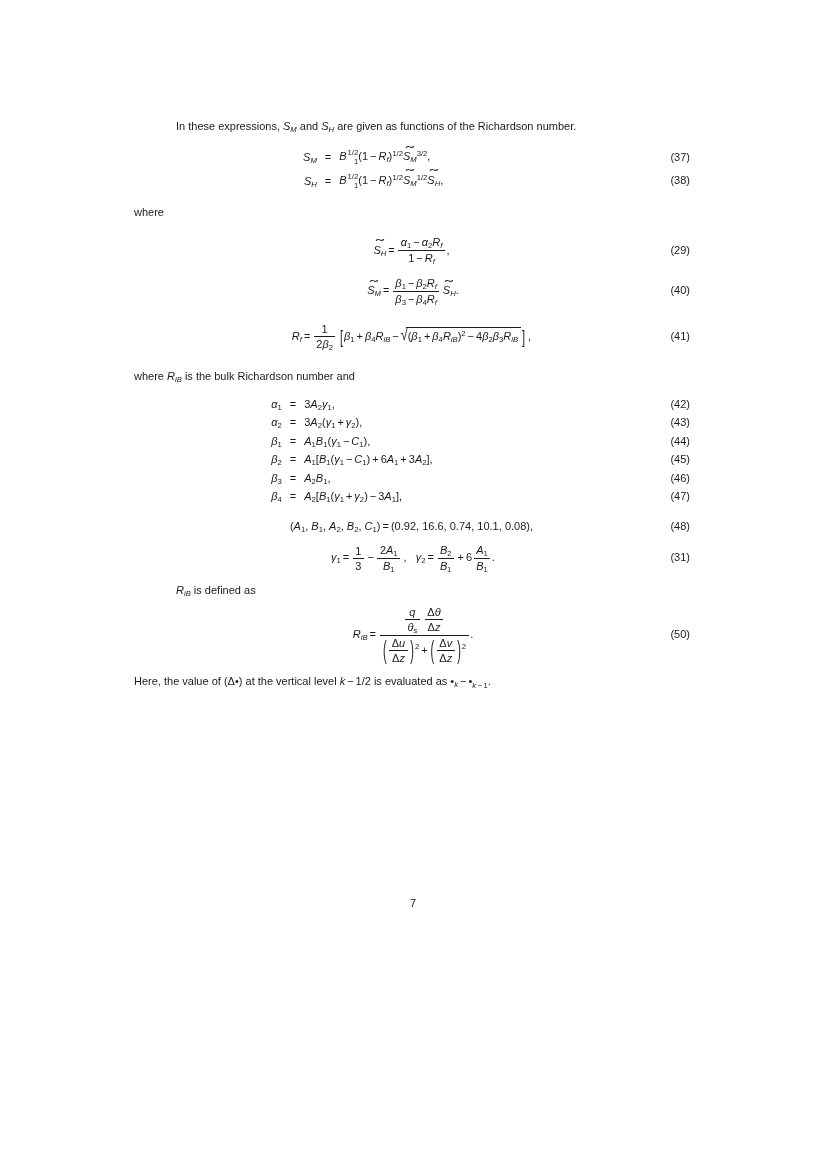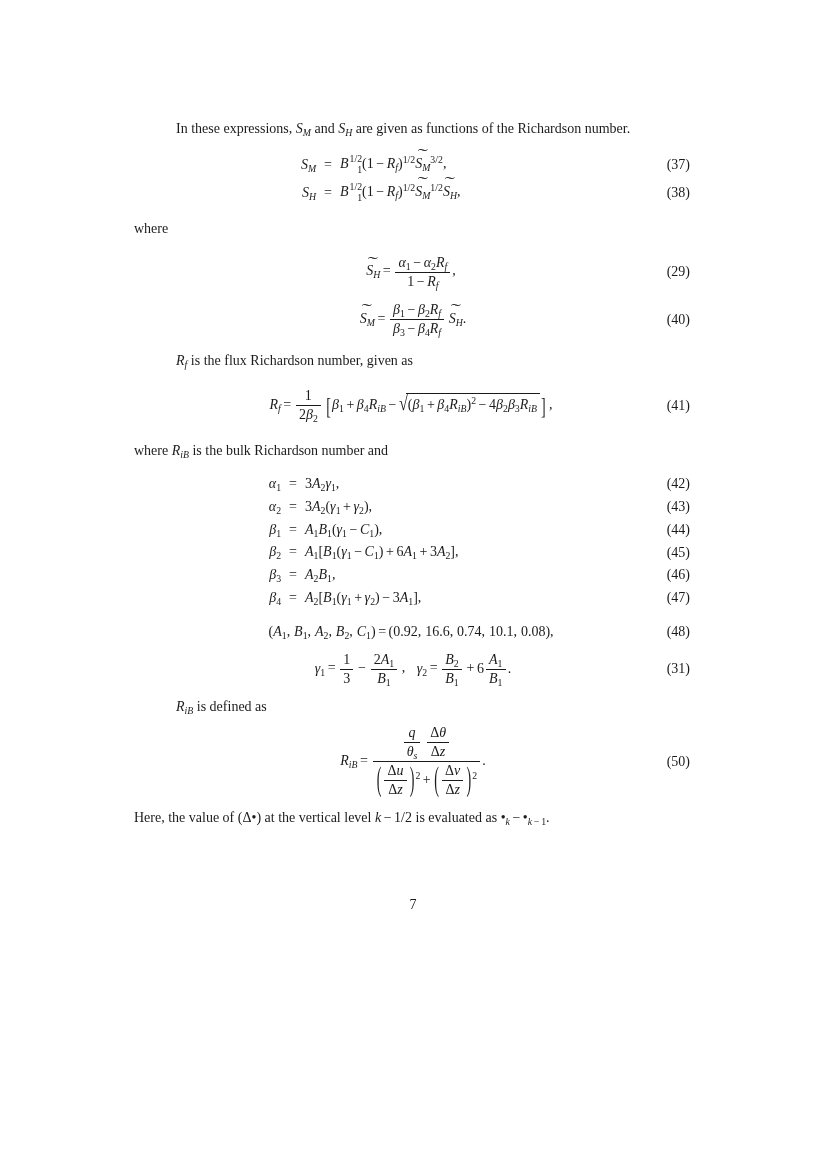--- a/index.html
+++ b/index.html
@@ -1,22 +1,22 @@
 <!DOCTYPE html>
 <html><head>
 <meta charset="utf-8">
 <style>
   html,body{margin:0;padding:0;background:#ffffff;}
   .page{
     position:relative;
     width:826px;height:1169px;
     background:#ffffff;
     color:#1b1b1b;
-    font-family:Liberation Serif, serif;
-    font-size:14px;
+    font-family:Liberation Sans, sans-serif;
+    font-size:11px;
     overflow:hidden;
   }
   .content{position:absolute;left:134px;top:118px;width:558px;}
   p{margin:0;line-height:1.55;text-align:justify;}
   .indent{text-indent:42px;}
   .mt8{margin-top:8px;}.mt12{margin-top:12px;}.mt14{margin-top:14px;}.mt16{margin-top:16px;}
 
   
   .eq{position:relative;display:flex;justify-content:center;align-items:center;line-height:1.45;}
   .eqnum{position:absolute;right:2px;top:50%;transform:translateY(-50%);font-style:normal;}
@@ -87,21 +87,20 @@
 
     <div class="eq eq39">
       <span><span class="wt"><span class="tld">˜</span><span class="wtb"><span class="mi">S</span><span class="msub"><span class="mi">H</span></span></span></span><span class="mop">=</span><span class="frac"><span class="fn"><span class="mi">α</span><span class="msub"><span>1</span></span><span class="mop">−</span><span class="mi">α</span><span class="msub"><span>2</span></span><span class="mi">R</span><span class="msub"><span class="mi">f</span></span></span><span class="fd"><span>1</span><span class="mop">−</span><span class="mi">R</span><span class="msub"><span class="mi">f</span></span></span></span><span class="mcm">,</span></span>
       <span class="eqnum">(29)</span>
     </div>
     <div class="eq eq40">
       <span><span class="wt"><span class="tld">˜</span><span class="wtb"><span class="mi">S</span><span class="msub"><span class="mi">M</span></span></span></span><span class="mop">=</span><span class="frac"><span class="fn"><span class="mi">β</span><span class="msub"><span>1</span></span><span class="mop">−</span><span class="mi">β</span><span class="msub"><span>2</span></span><span class="mi">R</span><span class="msub"><span class="mi">f</span></span></span><span class="fd"><span class="mi">β</span><span class="msub"><span>3</span></span><span class="mop">−</span><span class="mi">β</span><span class="msub"><span>4</span></span><span class="mi">R</span><span class="msub"><span class="mi">f</span></span></span></span><span class="msp" style="margin-right: 0.17em;"></span><span class="wt"><span class="tld">˜</span><span class="wtb"><span class="mi">S</span><span class="msub"><span class="mi">H</span></span></span></span><span>.</span></span>
       <span class="eqnum">(40)</span>
     </div>
 
-    <p class="indent mt12"><span class="mi">R</span><span class="msub"><span class="mi">f</span></span> is the flux Richardson number, given as</p>
 
     <div class="eq eq41">
       <span><span class="mi">R</span><span class="msub"><span class="mi">f</span></span><span class="mop">=</span><span class="frac"><span class="fn"><span>1</span></span><span class="fd"><span>2</span><span class="mi">β</span><span class="msub"><span>2</span></span></span></span><span class="msp" style="margin-right: 0.17em;"></span><span class="big"><span>[</span></span><span class="mi">β</span><span class="msub"><span>1</span></span><span class="mop">+</span><span class="mi">β</span><span class="msub"><span>4</span></span><span class="mi">R</span><span class="msub"><span class="mi">i</span><span class="mi">B</span></span><span class="mop">−</span><span class="sqrt"><span class="rad">√</span><span class="bar"><span>(</span><span class="mi">β</span><span class="msub"><span>1</span></span><span class="mop">+</span><span class="mi">β</span><span class="msub"><span>4</span></span><span class="mi">R</span><span class="msub"><span class="mi">i</span><span class="mi">B</span></span><span>)</span><span class="msup"><span>2</span></span><span class="mop">−</span><span>4</span><span class="mi">β</span><span class="msub"><span>2</span></span><span class="mi">β</span><span class="msub"><span>3</span></span><span class="mi">R</span><span class="msub"><span class="mi">i</span><span class="mi">B</span></span></span></span><span class="big"><span>]</span></span><span class="msp" style="margin-right: 0.17em;"></span><span class="mcm">,</span></span>
       <span class="eqnum">(41)</span>
     </div>
 
     <p class="mt16">where <span class="mi">R</span><span class="msub"><span class="mi">i</span><span class="mi">B</span></span> is the bulk Richardson number and</p>
 
     <div class="blk2">
       <div class="eq b2">

